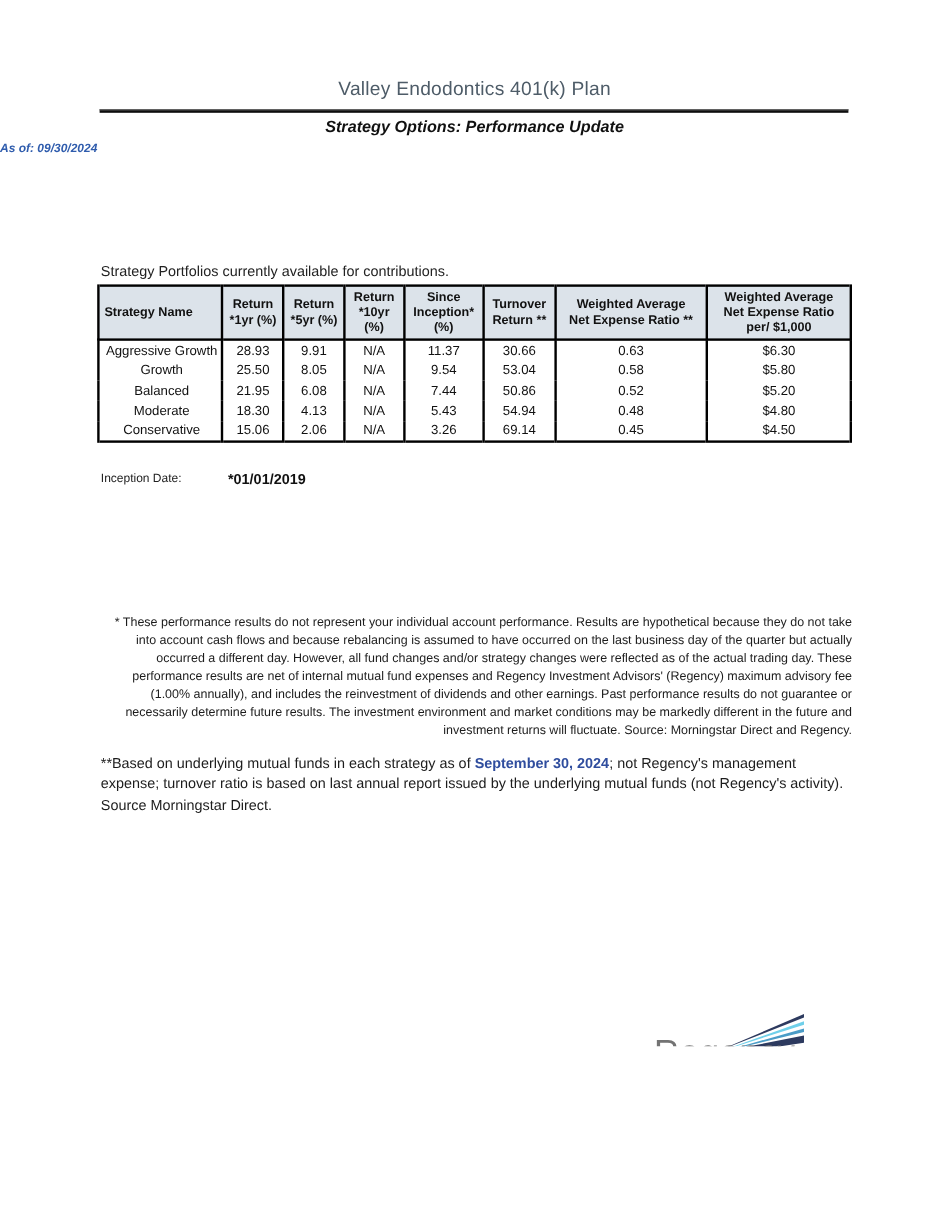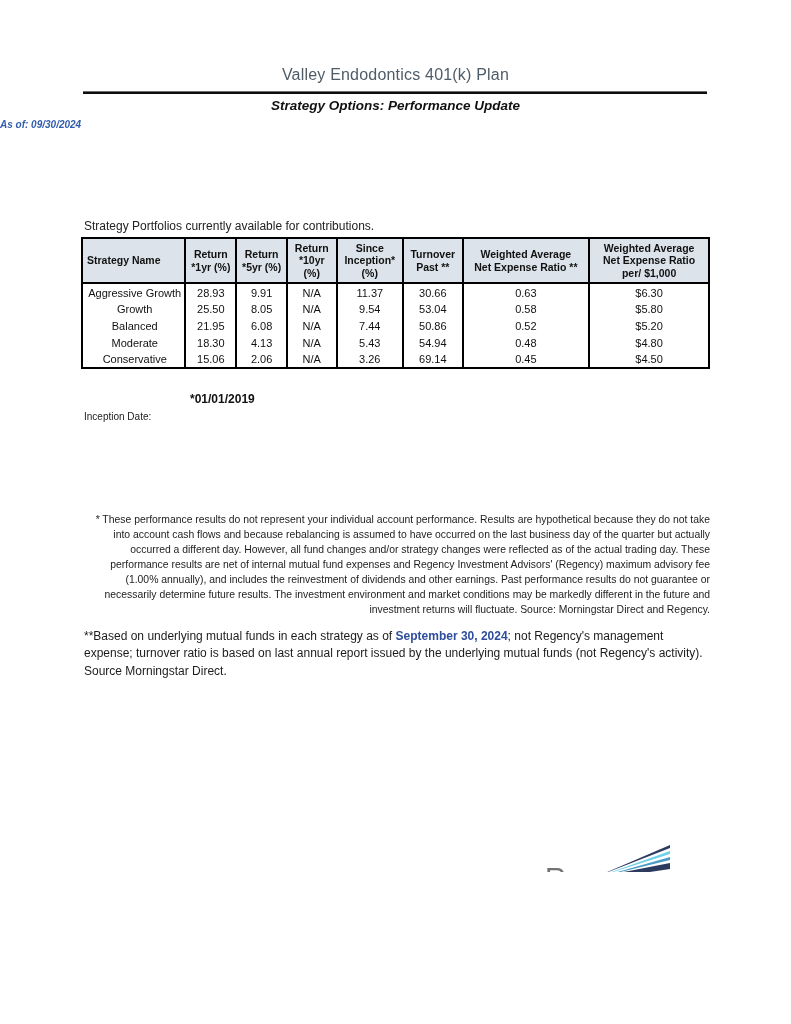--- a/index.html
+++ b/index.html
@@ -96,21 +96,21 @@
     box-sizing: border-box;
     overflow: hidden;
     white-space: nowrap;
   }
   table.perf td.cell-name { text-align: center; padding-left: 4px; }
   table.perf tr.row-first td { padding-top: 1px; }
 
   
   .inception-label {
     position: absolute;
-    top: 411px; left: 84px;
+    top: 394px; left: 84px;
     font-size: 10px;
     color: #222;
   }
   .inception-value {
     position: absolute;
     top: 392px; left: 190px;
     font-size: 12px;
     font-weight: bold;
     color: #111;
   }
@@ -193,21 +193,21 @@
           <th class="col-name">Strategy Name</th>
           <th>Return
 *1yr (%)</th>
           <th>Return
 *5yr (%)</th>
           <th>Return
 *10yr (%)</th>
           <th>Since
 Inception* (%)</th>
           <th>Turnover
-Past **</th>
+Return **</th>
           <th>Weighted Average
 Net Expense Ratio **</th>
           <th>Weighted Average
 Net Expense Ratio
 per/ $1,000</th>
         </tr>
       </thead>
       <tbody>
         <tr class="row-first">
           <td class="cell-name">Aggressive Growth</td>

